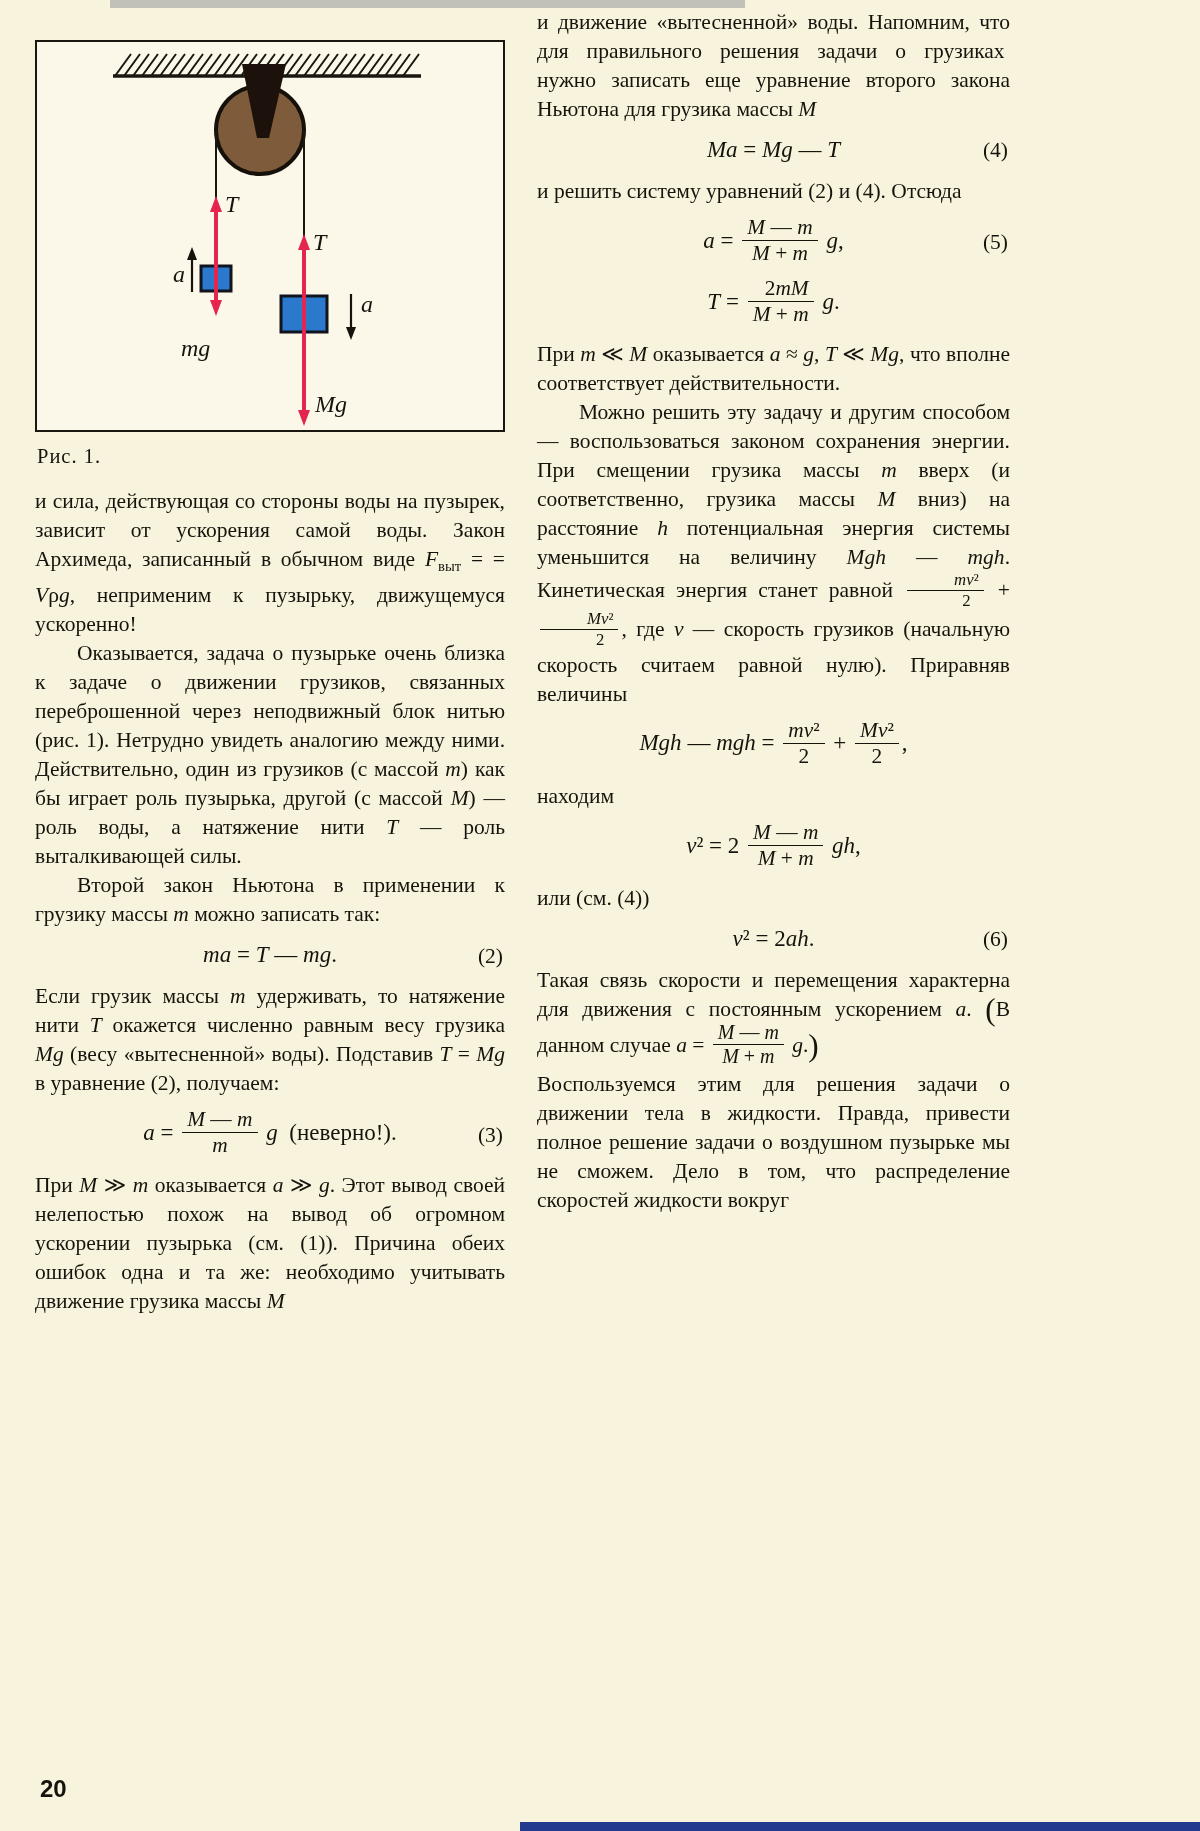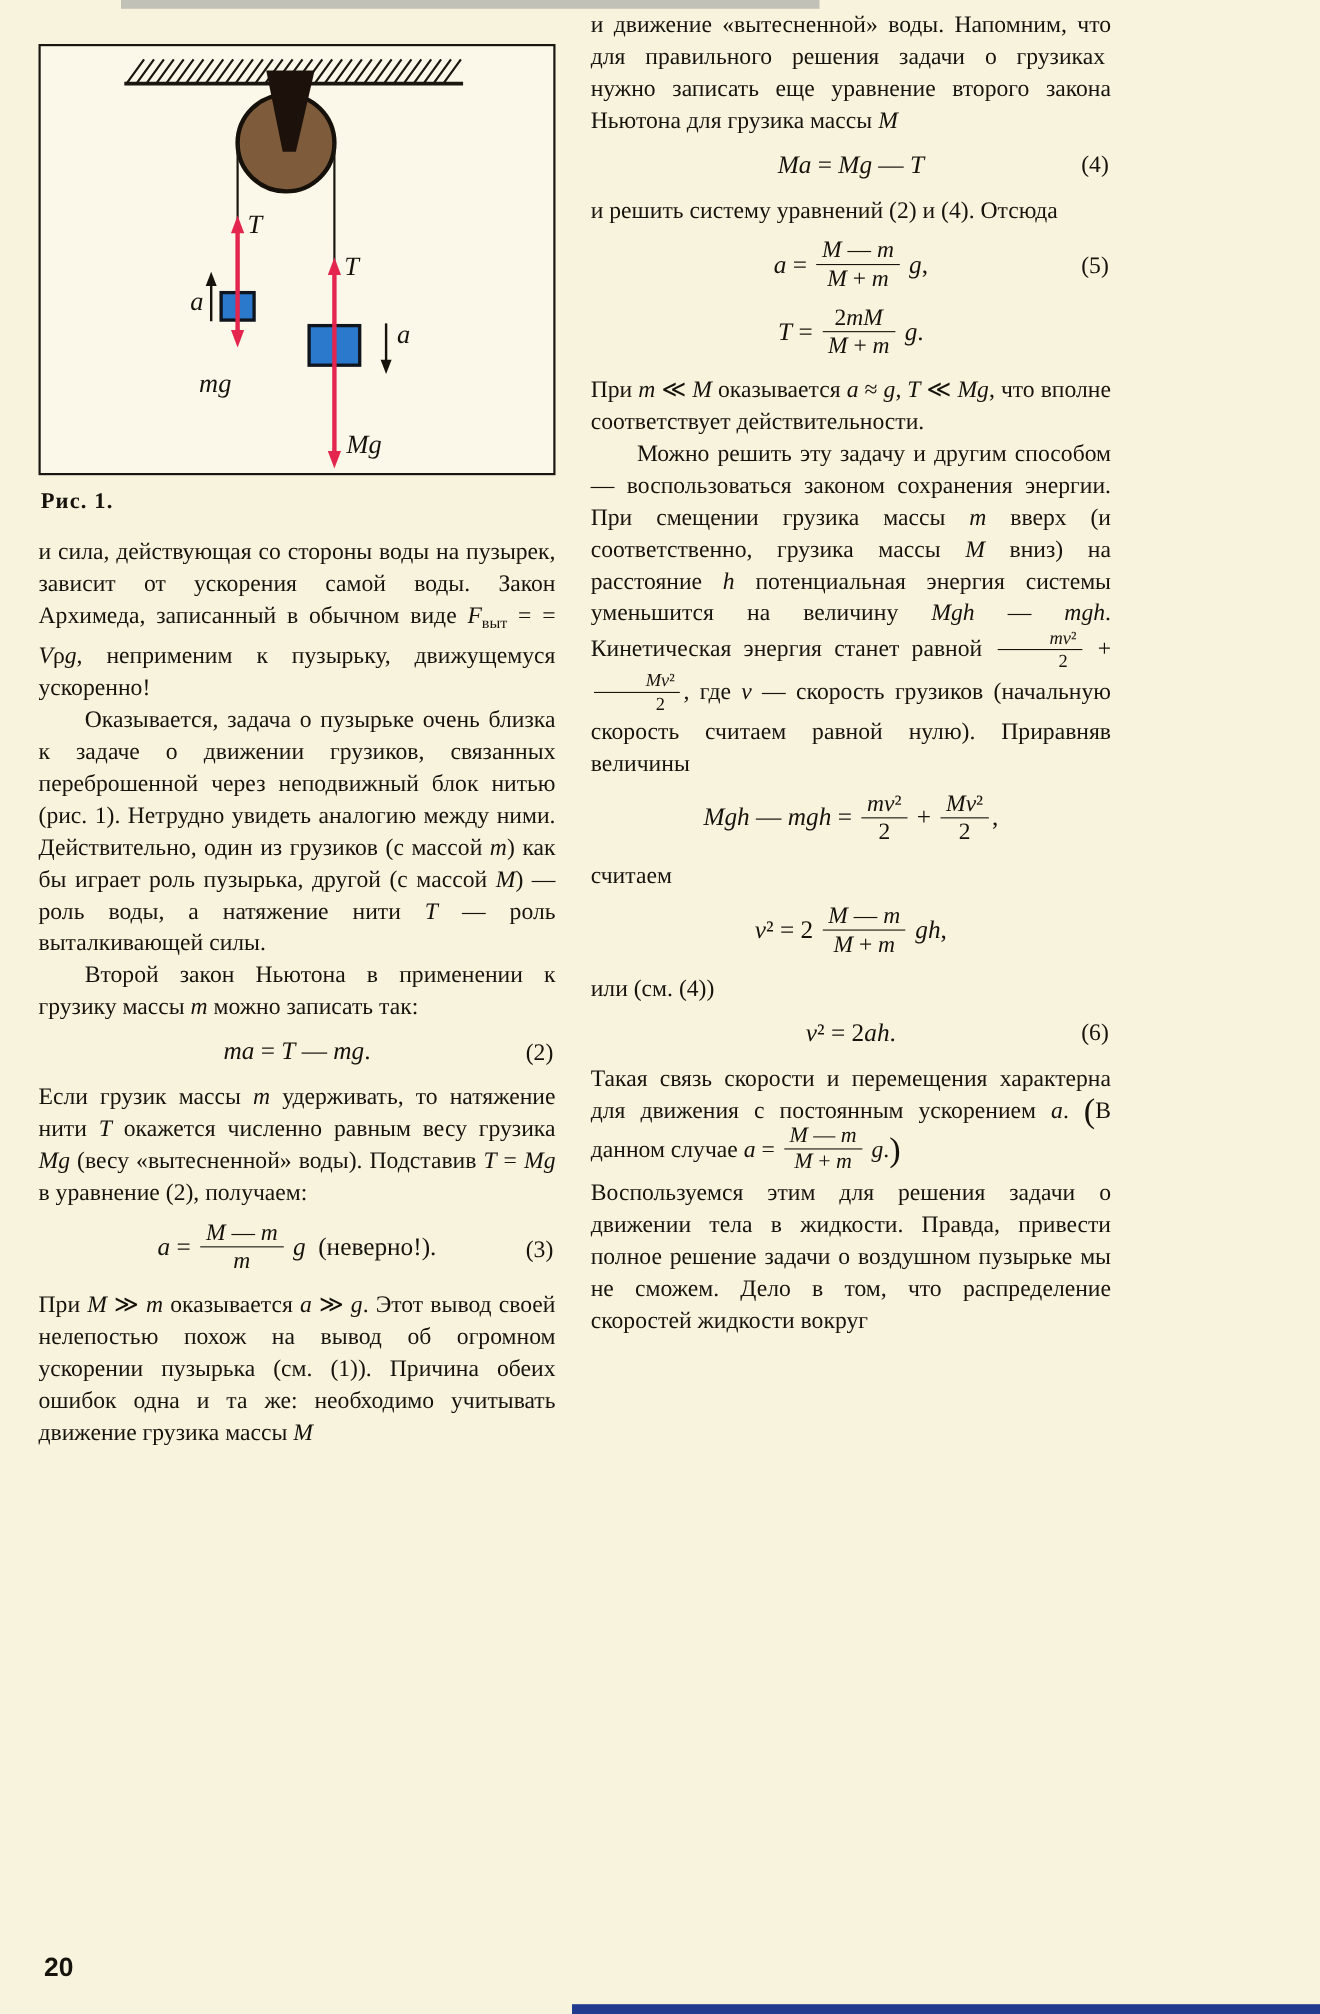--- a/index.html
+++ b/index.html
@@ -25,21 +25,21 @@
   #left-col  { left:35px;  top:40px; width:470px; }
   #right-col { left:537px; top:8px; width:473px; }
 
   .figure-box {
     width:470px; height:392px;
     background:#fbf8ea;
     border:2px solid #1a1710;
   }
   .figure-box svg { display:block; width:100%; height:100%; }
   .fig-caption {
-    font-weight:bold;
+    font-weight:normal;
     font-size:20.5px;
     text-align:left;
     margin:10px 0 16px 2px;
     letter-spacing:1px;
   }
   .fig-label {
     font-style:italic;
     font-size:24px;
     font-family:"Liberation Serif","DejaVu Serif",serif;
     fill:#16130d;
@@ -63,21 +63,21 @@
   }
   .frac {
     display:inline-block;
     vertical-align:middle;
     text-align:center;
     line-height:1.08;
     font-size:0.93em;
     margin:0 3px;
     position:relative; top:-2px;
   }
-  .frac .fn { display:block; border-bottom:1.6px solid #16130d; padding:0 5px 1px; }
+  .frac .fn { display:block; border-bottom:1.6px solid #16130d; padding:0 5px 1px;text-align:right; }
   .frac .fd { display:block; padding:1px 5px 0; }
   .frac.sfrac { font-size:0.78em; top:-1px; }
   .bigp { font-size:1.45em; vertical-align:-0.12em; }
   sub { font-size:0.68em; }
 
   #page-number {
     position:absolute;
     left:40px; top:1775px;
     font-family:"Liberation Sans","DejaVu Sans",sans-serif;
     font-weight:bold;
@@ -147,21 +147,21 @@
 <div id="right-col" class="col">
   <div id="right-col-text">
       <p class="para">и движение «вытесненной» воды. Напомним, что для правильного решения задачи о грузиках&nbsp; нужно записать еще уравнение второго закона Ньютона для грузика массы <i>M</i></p>
       <div class="eq-row"><span class="eq-body"><i>Ma</i> = <i>Mg</i> — <i>T</i></span><span class="eq-num">(4)</span></div>
       <p class="para">и решить систему уравнений (2) и (4). Отсюда</p>
       <div class="eq-row"><span class="eq-body"><i>a</i> = <span class="frac"><span class="fn"><i>M</i> — <i>m</i></span><span class="fd"><i>M</i> + <i>m</i></span></span> <i>g</i>,</span><span class="eq-num">(5)</span></div>
       <div class="eq-row"><span class="eq-body"><i>T</i> = <span class="frac"><span class="fn">2<i>mM</i></span><span class="fd"><i>M</i> + <i>m</i></span></span> <i>g</i>.</span></div>
       <p class="para">При <i>m</i> ≪ <i>M</i> оказывается <i>a</i> ≈ <i>g</i>, <i>T</i> ≪ <i>Mg</i>, что вполне соответствует действительности.</p>
       <p class="para indent">Можно решить эту задачу и другим способом — воспользоваться законом сохранения энергии. При смещении грузика массы <i>m</i> вверх (и соответственно, грузика массы <i>M</i> вниз) на расстояние <i>h</i> потенциальная энергия системы уменьшится на величину <i>Mgh</i> — <i>mgh</i>. Кинетическая энергия станет равной <span class="frac sfrac"><span class="fn"><i>mv</i>²</span><span class="fd">2</span></span> + <span class="frac sfrac"><span class="fn"><i>Mv</i>²</span><span class="fd">2</span></span>, где <i>v</i> — скорость грузиков (начальную скорость считаем равной нулю). Приравняв величины</p>
       <div class="eq-row"><span class="eq-body"><i>Mgh</i> — <i>mgh</i> = <span class="frac"><span class="fn"><i>mv</i>²</span><span class="fd">2</span></span> + <span class="frac"><span class="fn"><i>Mv</i>²</span><span class="fd">2</span></span>,</span></div>
-      <p class="para">считаем</p>
+      <p class="para">находим</p>
       <div class="eq-row"><span class="eq-body"><i>v</i>² = 2 <span class="frac"><span class="fn"><i>M</i> — <i>m</i></span><span class="fd"><i>M</i> + <i>m</i></span></span> <i>gh</i>,</span></div>
       <p class="para">или (см. (4))</p>
       <div class="eq-row"><span class="eq-body"><i>v</i>² = 2<i>ah</i>.</span><span class="eq-num">(6)</span></div>
       <p class="para">Такая связь скорости и перемещения характерна для движения с постоянным ускорением <i>a</i>. <span class="bigp">(</span>В данном случае <i>a</i> = <span class="frac"><span class="fn"><i>M</i> — <i>m</i></span><span class="fd"><i>M</i> + <i>m</i></span></span> <i>g</i>.<span class="bigp">)</span></p>
       <p class="para">Воспользуемся этим для решения задачи о движении тела в жидкости. Правда, привести полное решение задачи о воздушном пузырьке мы не сможем. Дело в том, что распределение скоростей жидкости вокруг</p>
     </div>
 </div>
 
 <div id="page-number">20</div>
 

